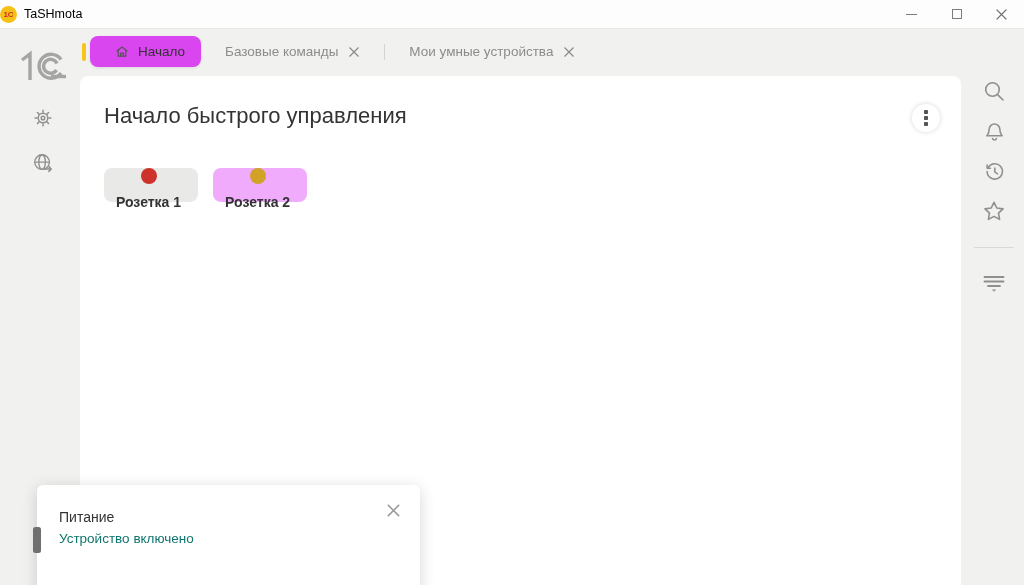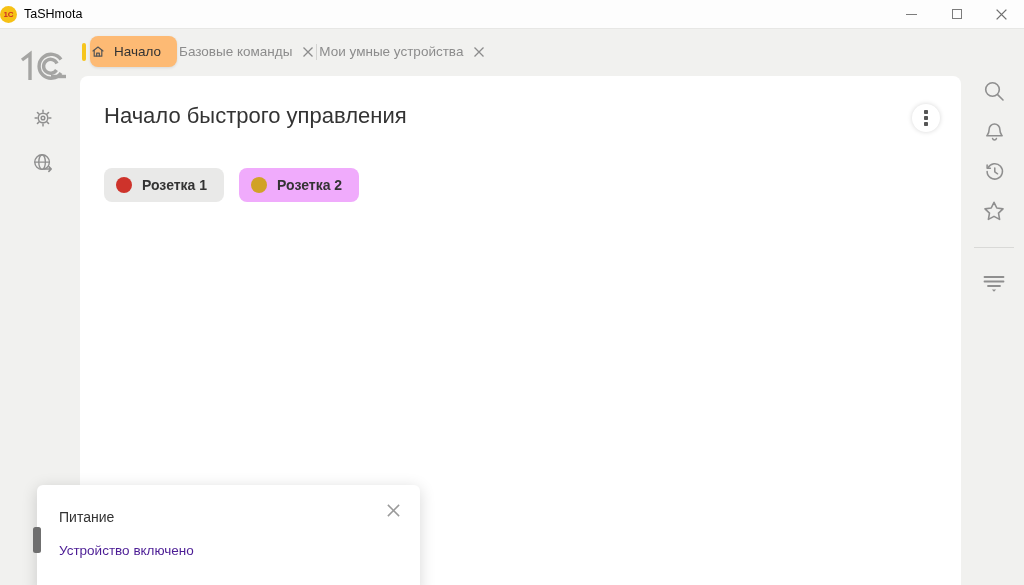--- a/index.html
+++ b/index.html
@@ -30,29 +30,29 @@
   .min-glyph { width: 11px; height: 0; border-top: 1.4px solid #7c7c7c; }
   .max-glyph { width: 10px; height: 10px; border: 1.4px solid #7c7c7c; }
 
   
   .tabbar {
     position: absolute; top: 36px; left: 82px; height: 31px;
     display: flex; align-items: center;
   }
   .tab-indicator { width: 4px; height: 18px; border-radius: 2px; background: #f6c51e; margin-right: 4px; }
   .tab-active {
-    background: #fdba74; border-radius: 8px; height: 31px;
+    background: #d946ef; border-radius: 8px; height: 31px;
     display: flex; align-items: center; gap: 8px;
-    padding: 0 16px 0 0;
+    padding: 0 16px 0 24px;
     box-shadow: 0 1px 3px rgba(0,0,0,0.10);
     font-size: 13.5px; color: #333;
   }
   .tab {
     display: flex; align-items: center; gap: 10px;
-    padding: 0 2px; height: 100%;
+    padding: 0 24px; height: 100%;
     font-size: 13.5px; color: #8c8c8c; cursor: default;
   }
   .tab-divider { width: 1px; height: 16px; background: #d4d4d2; }
   .x-icon { display: block; }
 
   
   .logo-1c { position: absolute; left: 15px; top: 45px; }
   .side-icon-left { position: absolute; width: 24px; height: 24px; display: flex; align-items: center; justify-content: center; }
   .gear-pos  { left: 31px; top: 106px; }
   .globe-pos { left: 31px; top: 151px; }
@@ -74,20 +74,21 @@
   }
   .kebab-dot { width: 3.5px; height: 3.5px; background: #555; border-radius: 0.8px; }
   .device-row { position: absolute; left: 24px; top: 92px; display: flex; gap: 15px; }
   .device-btn {
     height: 34px; border-radius: 8px; border: none;
     display: flex; align-items: center; gap: 10px;
     padding: 0 17px 0 12px;
     font-family: "Liberation Sans", sans-serif;
     font-size: 14px; font-weight: bold; color: #333;
     cursor: pointer;
+    flex-direction: column;
   }
   .status-dot { width: 16px; height: 16px; border-radius: 50%; flex: 0 0 auto; }
 
   
   .rightbar { position: absolute; top: 30px; right: 0; width: 63px; bottom: 0; }
   .side-icon-right { position: absolute; left: 21px; width: 24px; height: 24px; display: flex; align-items: center; justify-content: center; }
   .search-pos  { top: 49px; }
   .bell-pos    { top: 89px; }
   .history-pos { top: 129px; }
   .star-pos    { top: 169px; }
@@ -95,21 +96,21 @@
   .funcs-pos   { top: 239px; }
 
   
   .toast {
     position: absolute; left: 37px; top: 485px; width: 383px; height: 110px;
     background: #ffffff; border-radius: 6px;
     box-shadow: 0 3px 16px rgba(0,0,0,0.16);
     z-index: 10;
   }
   .toast-title { position: absolute; left: 22px; top: 24px; font-size: 14px; color: #333; }
-  .toast-message { position: absolute; left: 22px; top: 58px; font-size: 13.5px; color: #4c1d95; }
+  .toast-message { position: absolute; left: 22px; top: 46px; font-size: 13.5px; color: #0f766e; }
   .toast-close { position: absolute; right: 18px; top: 16px; width: 18px; height: 18px; display: flex; align-items: center; justify-content: center; }
   .toast-handle {
     position: absolute; left: 33px; top: 527px; width: 8px; height: 26px;
     background: #6f6f6f; border-radius: 2.5px; z-index: 11;
   }
 </style>
 </head>
 <body>
 
 <div class="titlebar">

